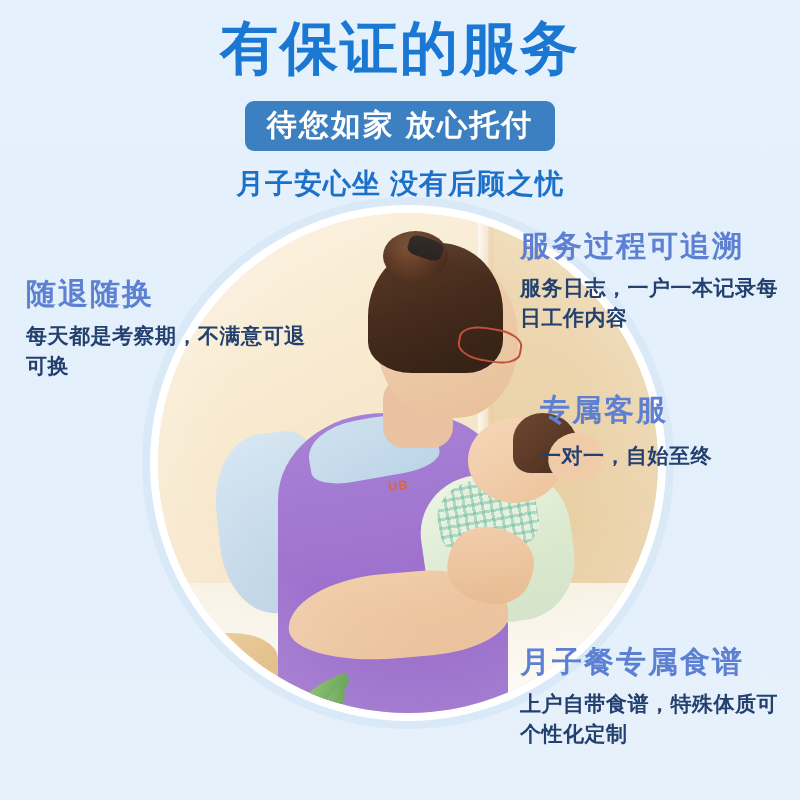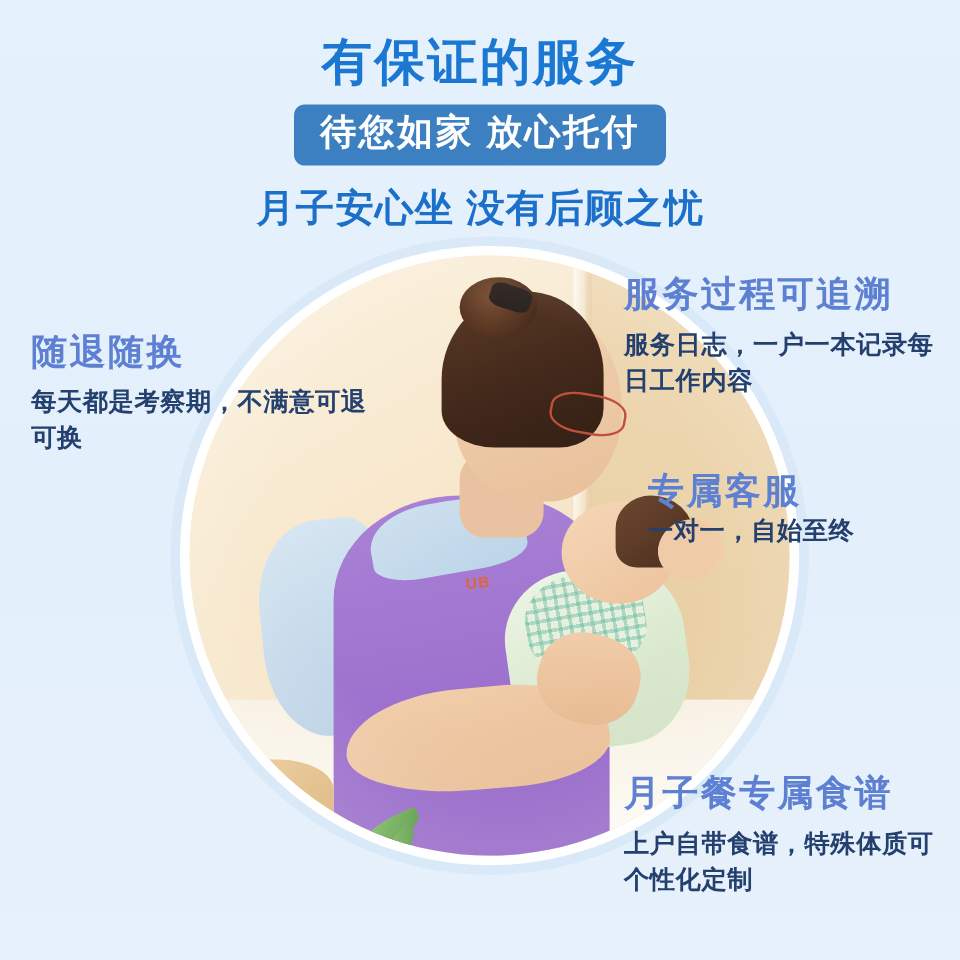--- a/index.html
+++ b/index.html
@@ -26,45 +26,45 @@
   
   .header {
     position: absolute;
     top: 0;
     left: 0;
     width: 800px;
     text-align: center;
     z-index: 30;
   }
   .main-title {
-    margin: 12px;
+    margin: 0;
     padding-top: 16px;
-    font-size: 42px;
+    font-size: 58px;
     line-height: 1.12;
     font-weight: bold;
     color: #1a77d2;
     letter-spacing: 2px;
   }
   .badge-wrap {
-    margin-top: 0;
+    margin-top: 20px;
   }
   .badge {
     display: inline-block;
     background: #3c80c1;
     color: #ffffff;
     font-size: 30px;
     font-weight: bold;
     letter-spacing: 2px;
     padding: 7px 22px 9px 22px;
     border-radius: 9px;
     line-height: 1.15;
   }
   .subtitle {
     margin-top: 14px;
-    font-size: 32px;
+    font-size: 28px;
     font-weight: bold;
     color: #1c70c9;
     letter-spacing: 1px;
   }
 
   
   .photo-ring {
     position: absolute;
     left: 142px;
     top: 197px;
@@ -363,21 +363,21 @@
     line-height: 1.42;
     letter-spacing: 0.5px;
   }
 
   .feature-left-1  { left: 26px;  top: 276px; width: 300px; }
   .feature-left-2  { left: 10px;  top: 520px; width: 300px; }
   .feature-right-1 { left: 520px; top: 228px; width: 272px; }
   .feature-right-2 { left: 540px; top: 392px; width: 252px; }
   .feature-right-3 { left: 520px; top: 644px; width: 276px; }
 
-  .feature-right-2 .f-desc { margin-top: 0; }
+  .feature-right-2 .f-desc { margin-top: 13px; }
 </style>
 </head>
 <body>
 
 <div id="poster">
 
   <div class="header">
     <h1 class="main-title">有保证的服务</h1>
     <div class="badge-wrap">
       <span class="badge">待您如家 放心托付</span>

